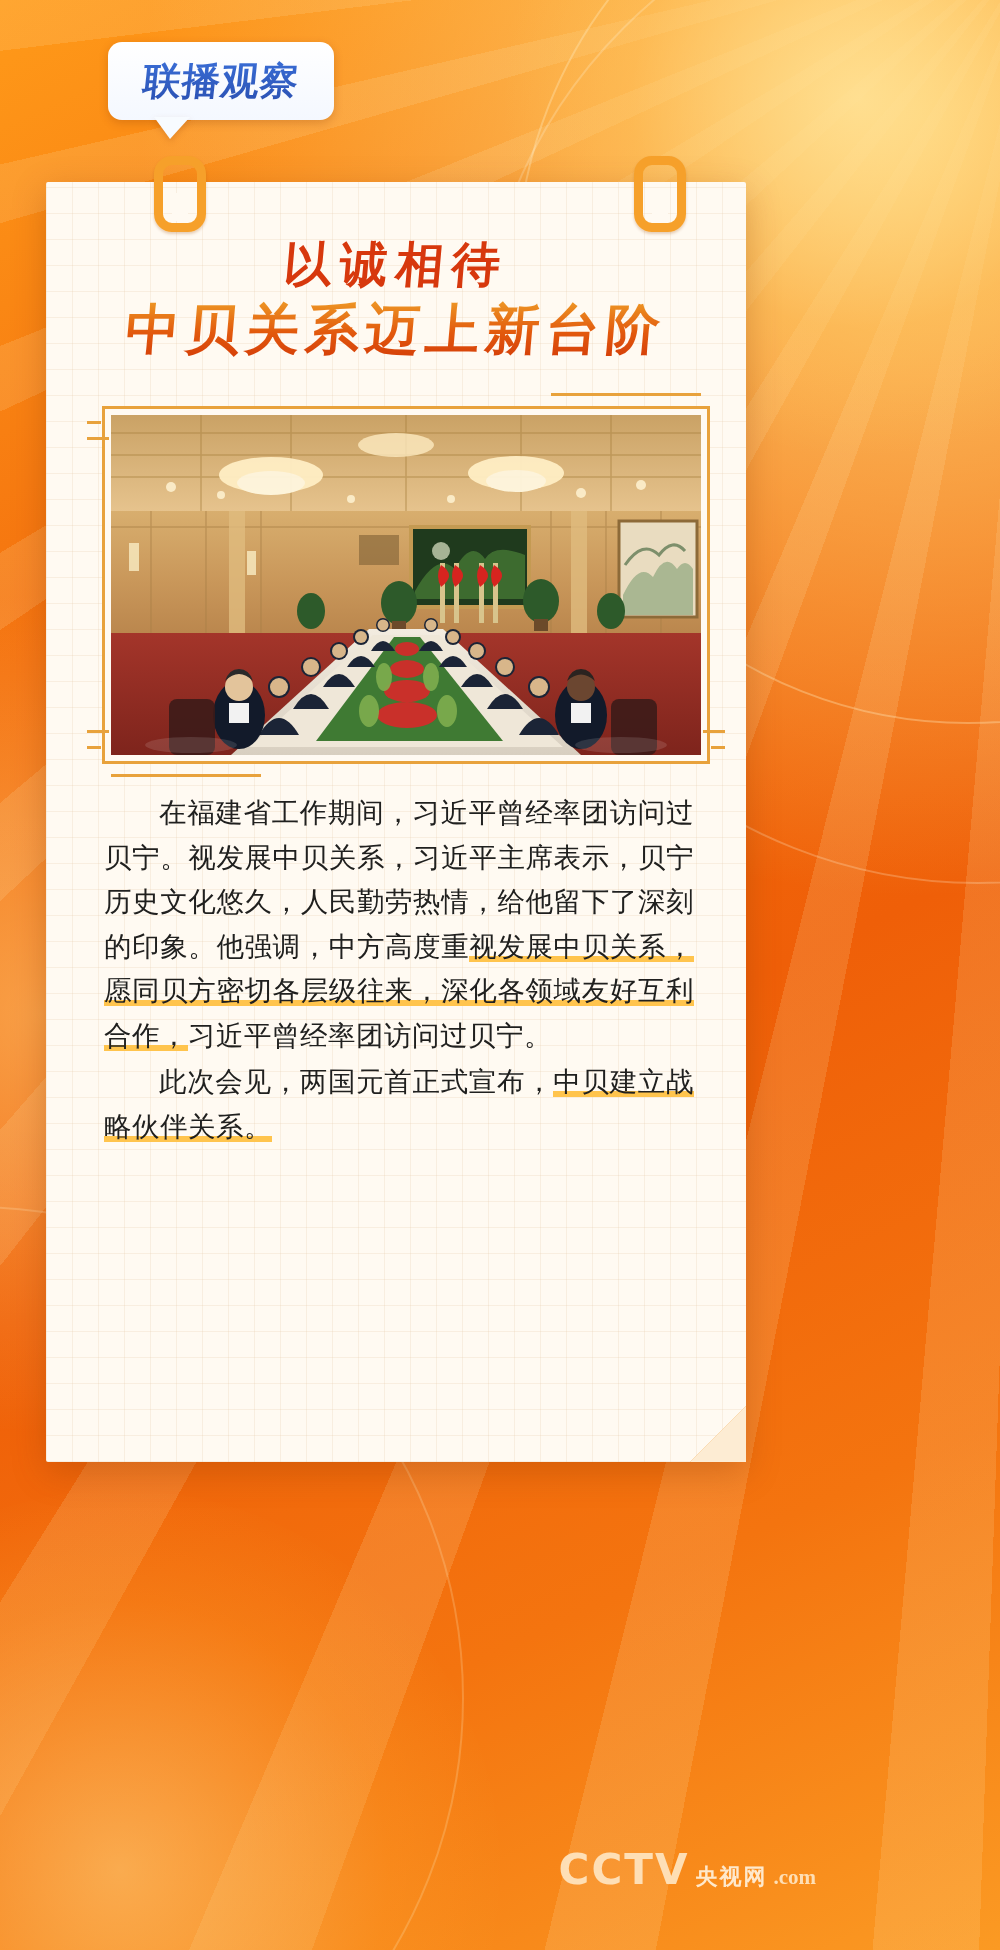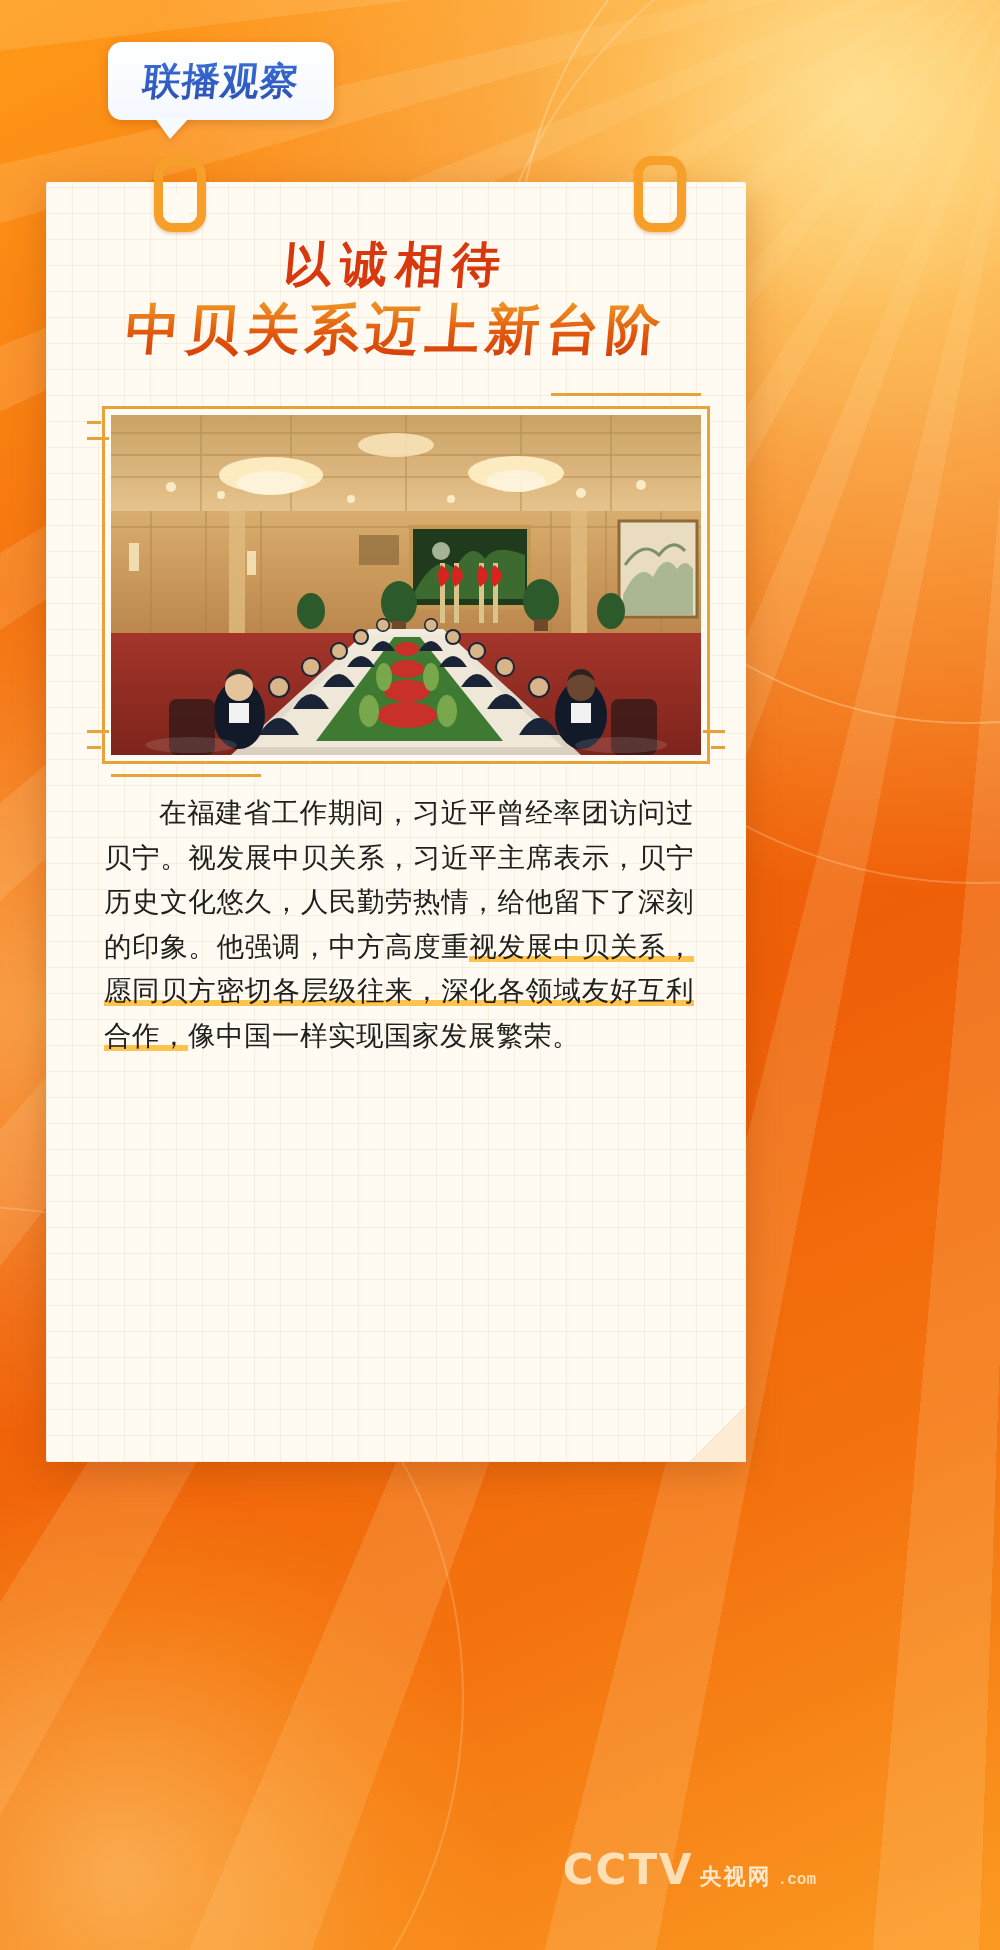--- a/index.html
+++ b/index.html
@@ -256,22 +256,22 @@
     color: #ffe6c2;
   }
   .cctv-cn {
     font-family: "DejaVu Sans", "Liberation Sans", sans-serif;
     font-size: 22px;
     font-weight: 700;
     color: #fff1dc;
     letter-spacing: 2px;
   }
   .cctv-com {
-    font-family: Liberation Mono, monospace;
-    font-size: 16px;
+    font-family: Liberation Serif, serif;
+    font-size: 21px;
     font-weight: 700;
     color: #ffe6c2;
   }
 </style>
 </head>
 <body>
 
 <div class="page">
   <div class="rays"></div>
   <div class="glow-tr"></div>
@@ -489,21 +489,24 @@
           <g fill="#ffffff" opacity="0.12">
             <ellipse cx="80" cy="330" rx="46" ry="8"></ellipse>
             <ellipse cx="510" cy="330" rx="46" ry="8"></ellipse>
           </g>
         </svg>
       </div>
     </div>
 
     <div class="body-text">
       <p class="para">
-        <span>在福建省工作期间，习近平曾经率团访问过贝宁。视发展中贝关系，习近平主席表示，贝宁历史文化悠久，人民勤劳热情，给他留下了深刻的印象。他强调，中方高度重</span><span class="hl">视发展中贝关系，愿同贝方密切各层级往来，深化各领域友好互利合作，</span><span>像中国一样实现国家发展繁荣。</span>
+        <span>在福建省工作期间，习近平曾经率团访问过贝宁。视发展中贝关系，习近平主席表示，贝宁历史文化悠久，人民勤劳热情，给他留下了深刻的印象。他强调，中方高度重</span><span class="hl">视发展中贝关系，愿同贝方密切各层级往来，深化各领域友好互利合作，</span><span>习近平曾经率团访问过贝宁。</span>
+      </p>
+      <p class="para">
+        <span>此次会见，两国元首正式宣布，</span><span class="hl">中贝建立战略伙伴关系。</span>
       </p>
     </div>
   </div>
 
   <div class="footer">
     <div class="cctv-logo">
       <span class="cctv-mark">CCTV</span>
       <span class="cctv-cn">央视网</span>
       <span class="cctv-com">.com</span>
     </div>

